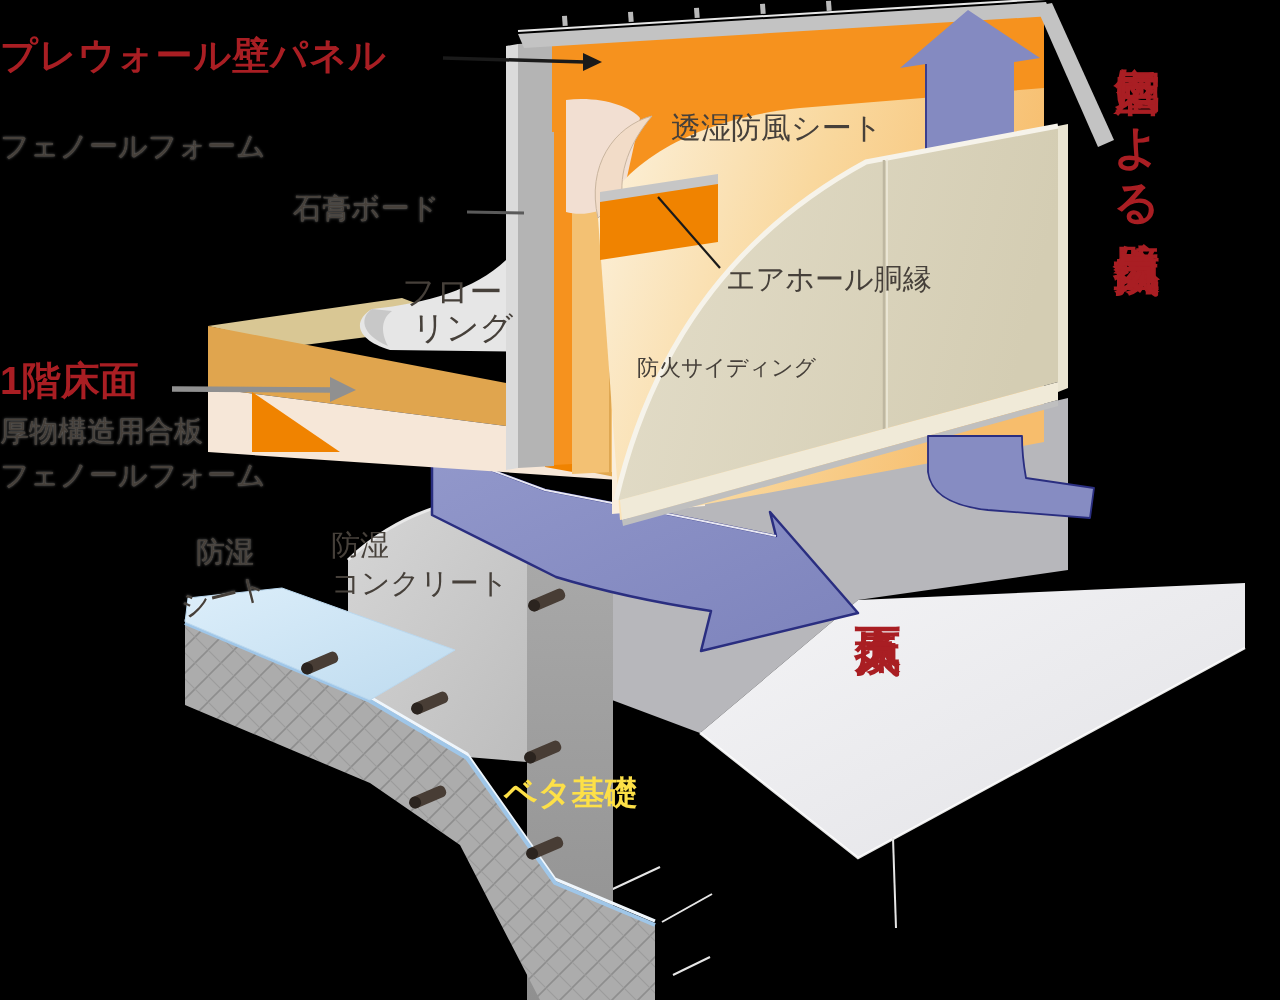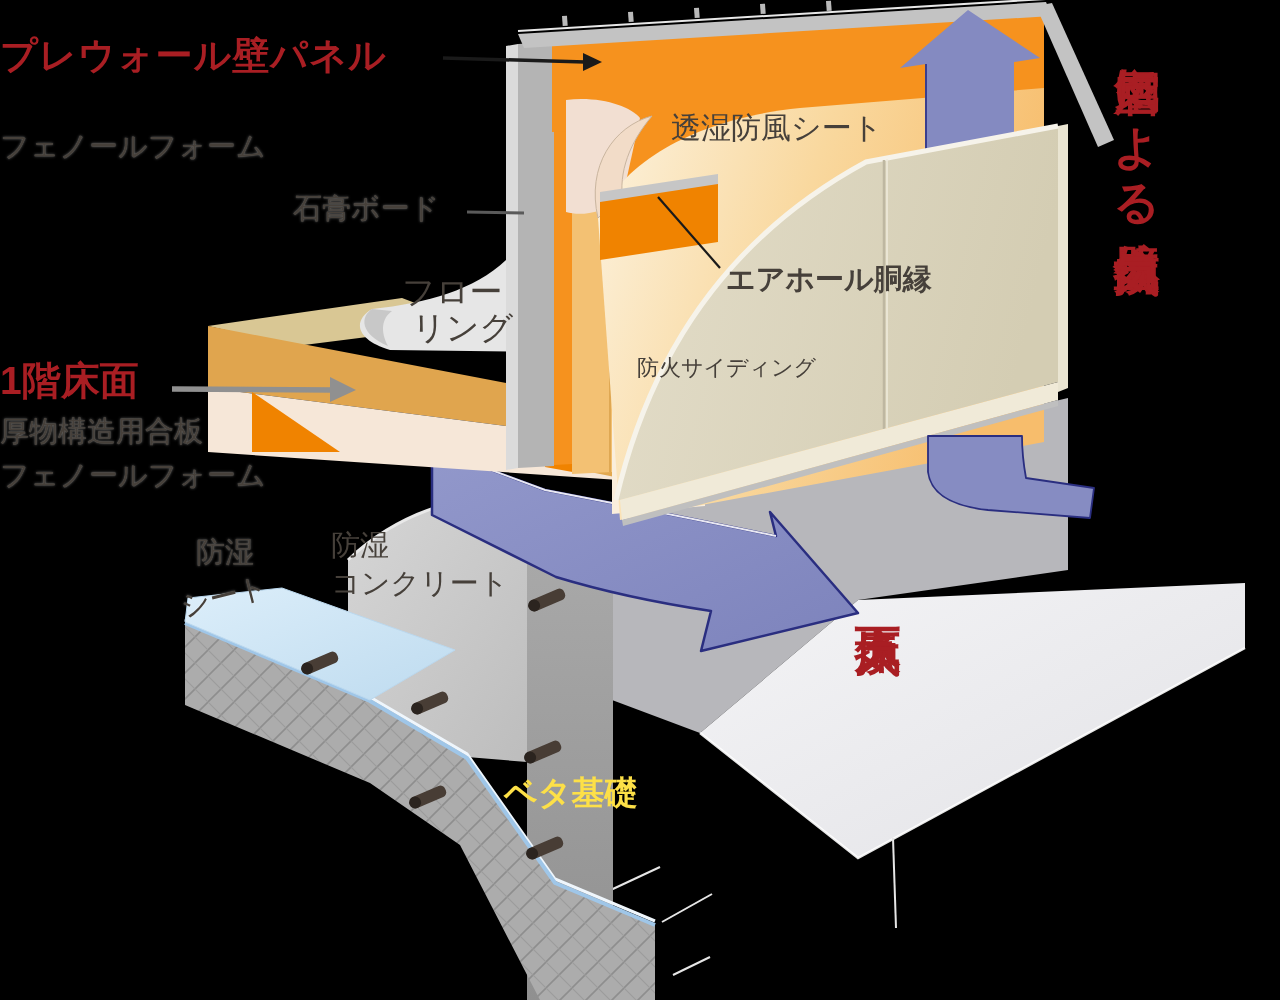--- a/index.html
+++ b/index.html
@@ -180,21 +180,21 @@
     <path d="M658,197 L720,268" stroke="#1A1A1A" stroke-width="2.2"></path>
   </g>
 </svg>
 
 <div class="lbl red s37" style="left:0px;top:36px;">プレウォール壁パネル</div>
 <div class="lbl dark s29" style="left:0px;top:131px;">フェノールフォーム</div>
 
 <div class="lbl dark s29" style="left:293px;top:193px;">石膏ボード</div>
 
 <div class="lbl on-art s30" style="left:671px;top:104px;margin-top:8px;">透湿防風シート</div>
-<div class="lbl on-art s29" style="left:726px;top:264px;font-weight:bold;">エアホール胴縁</div>
+<div class="lbl on-art s29" style="left:726px;top:264px;">エアホール胴縁</div>
 <div class="lbl on-art s31" style="left:637px;top:356px;">防火サイディング</div>
 
 <div class="lbl on-art s33" style="left:402px;top:274px;">フロー</div>
 <div class="lbl on-art s33" style="left:412px;top:310px;">リング</div>
 
 <div class="lbl red s41" style="left:0px;top:360px;">1階床面</div>
 <div class="lbl dark s29" style="left:0px;top:416px;">厚物構造用合板</div>
 <div class="lbl dark s29" style="left:0px;top:460px;">フェノールフォーム</div>
 
 <div class="lbl dark s29" style="left:196px;top:537px;">防湿</div>

